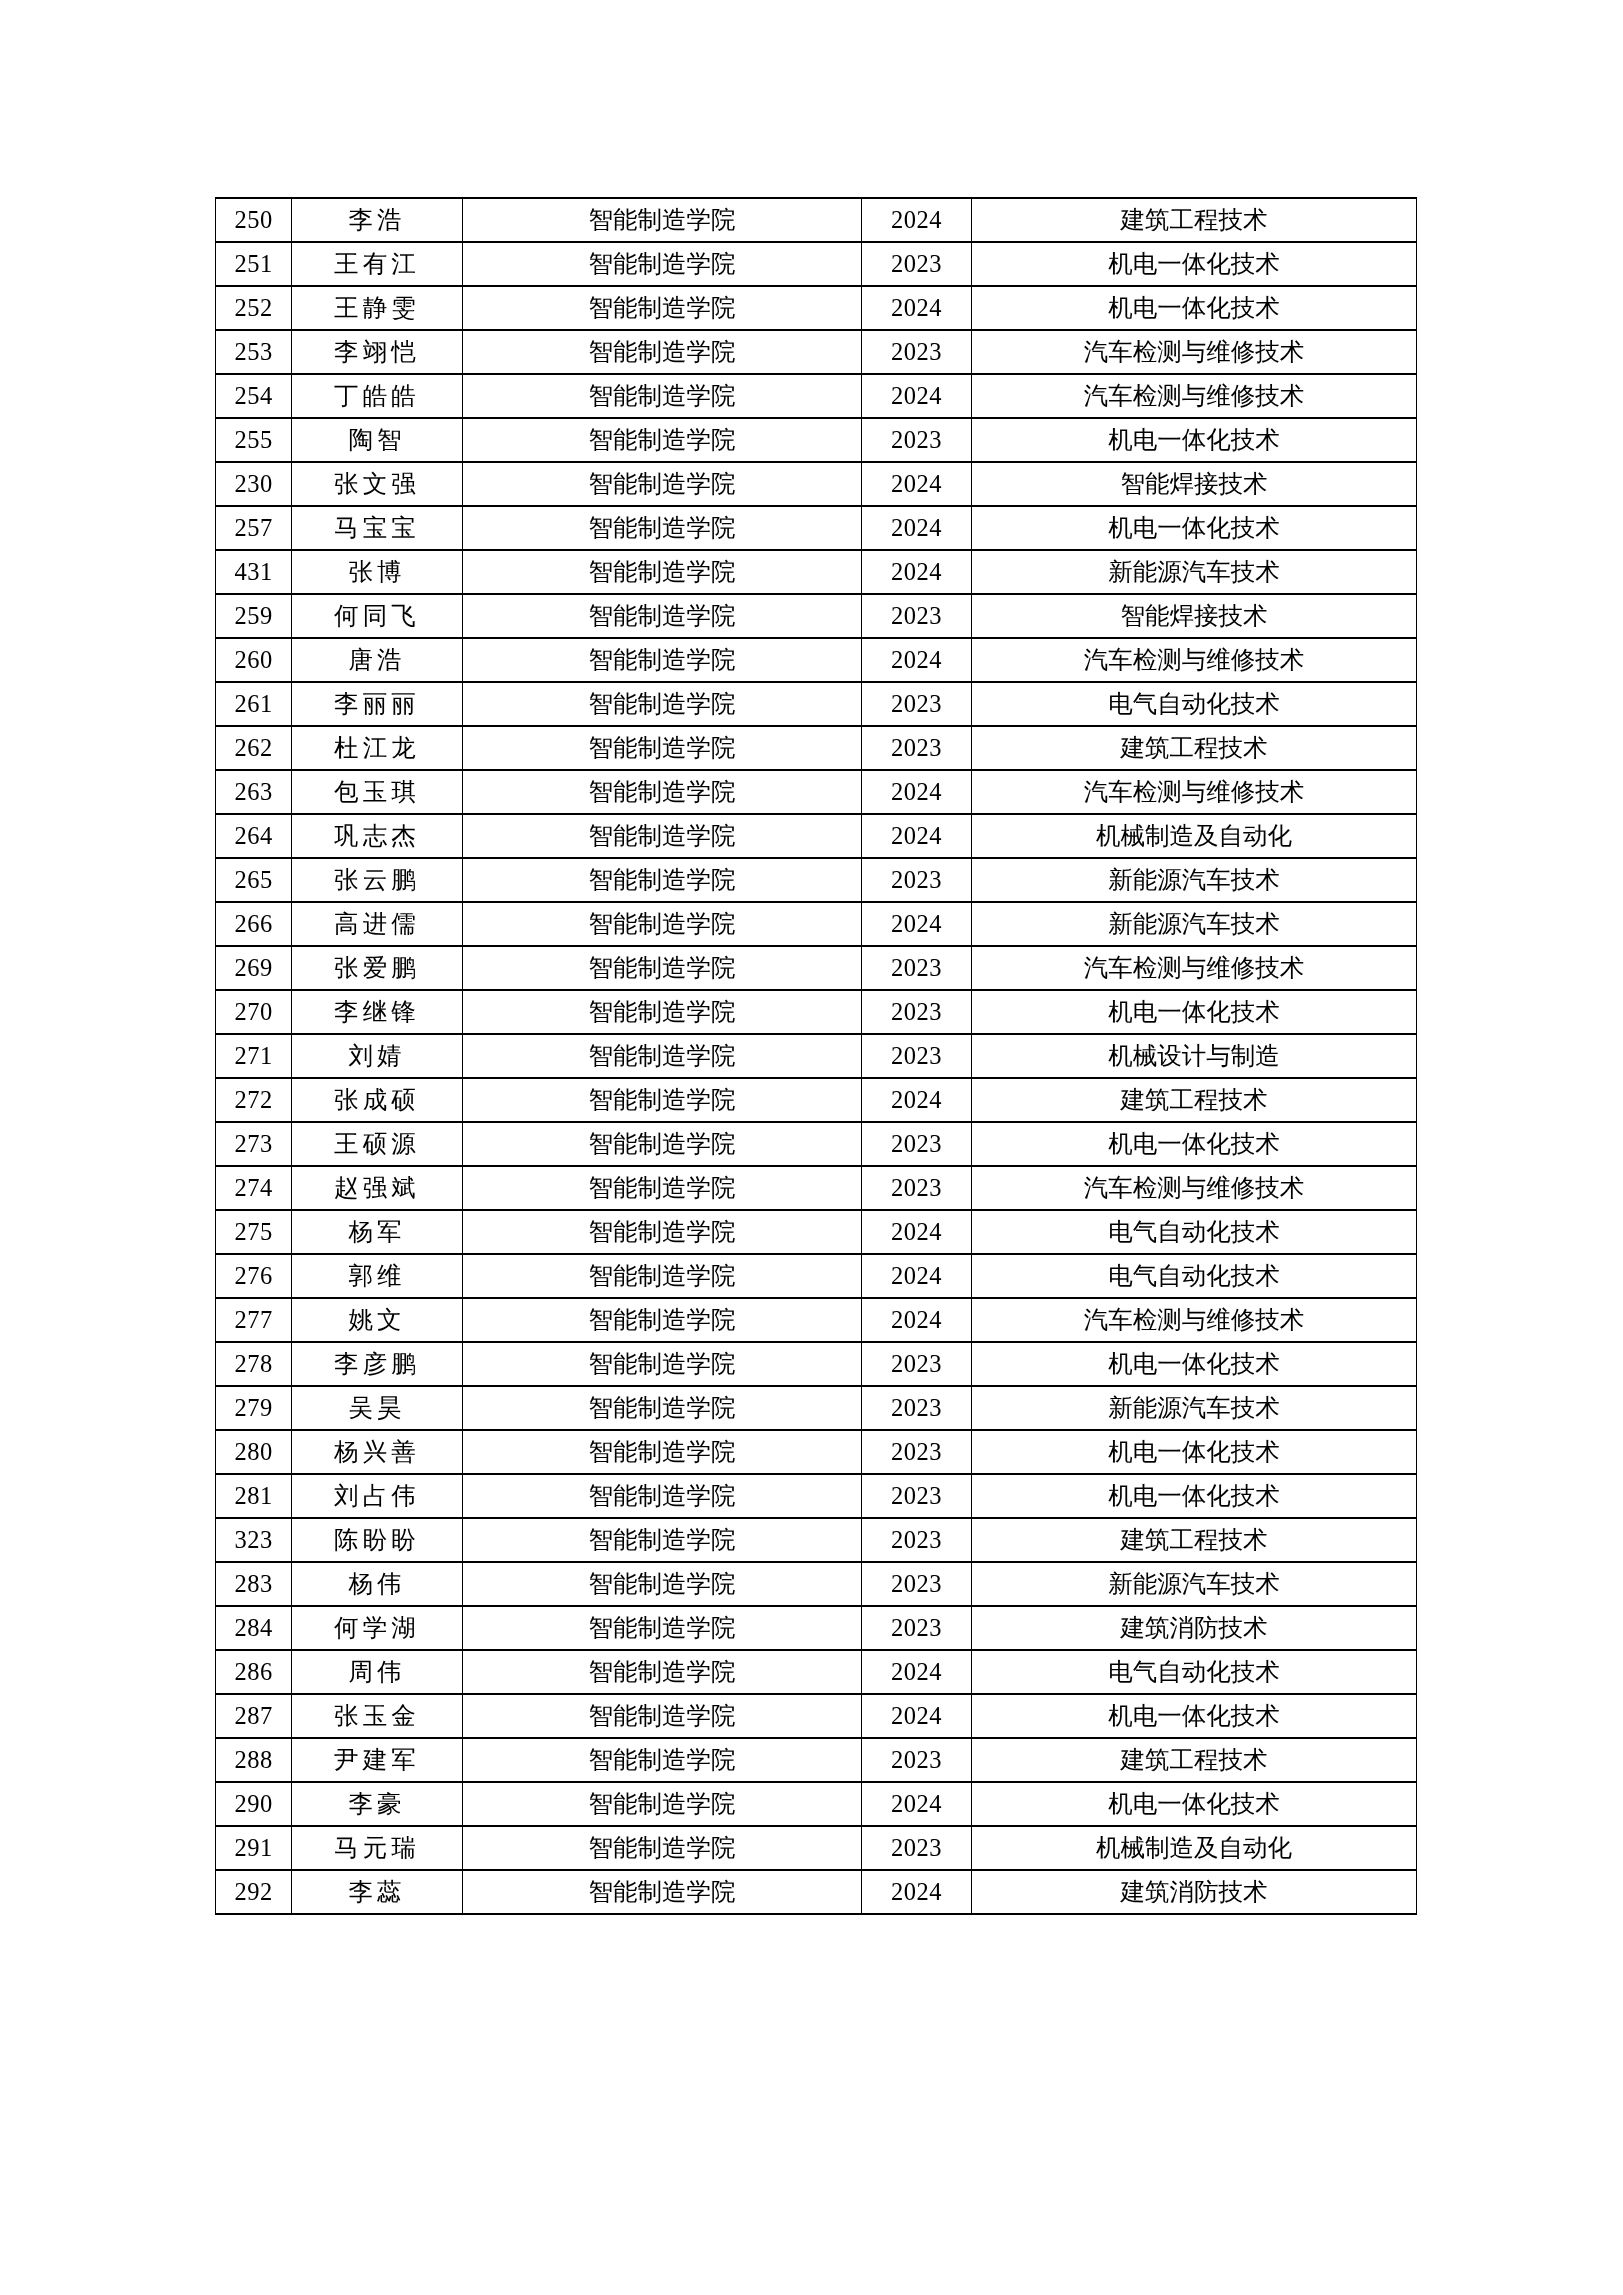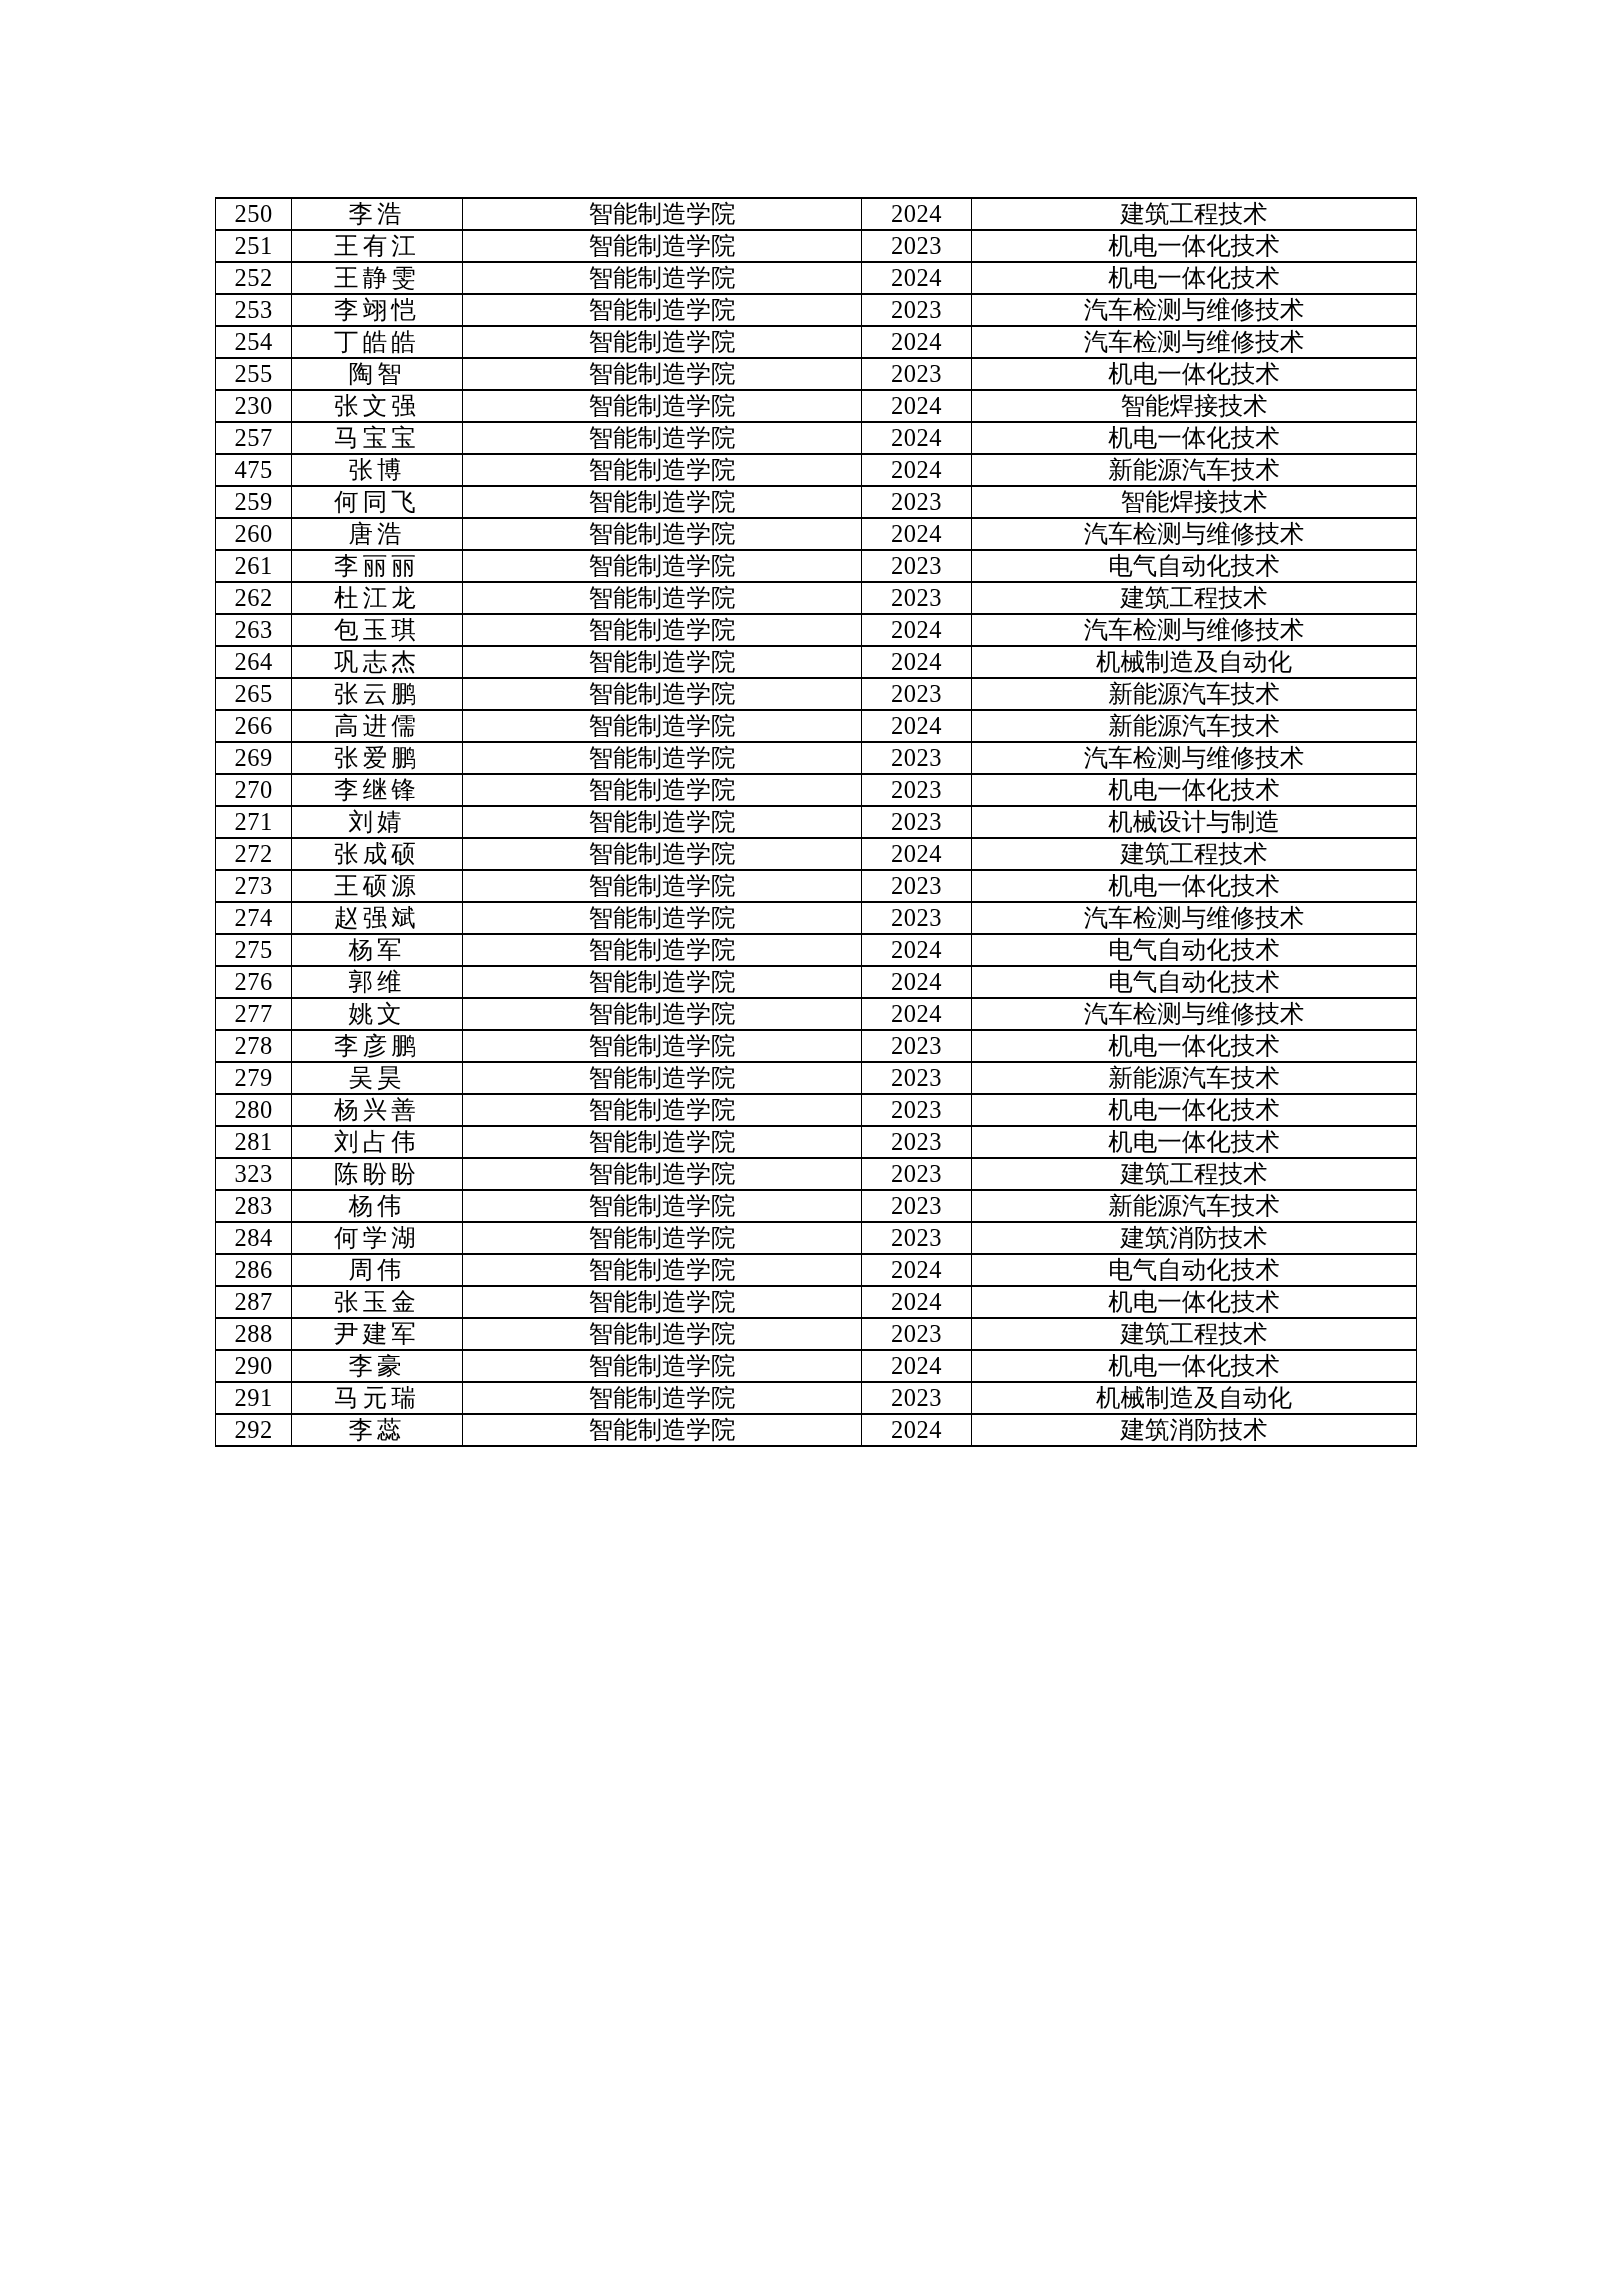--- a/index.html
+++ b/index.html
@@ -17,21 +17,21 @@
   }
   table.roster {
     position: absolute;
     left: 215px;
     top: 197px;
     width: 1201px;
     border-collapse: collapse;
     table-layout: fixed;
   }
   table.roster tr {
-    height: 32px;
+    height: 44px;
   }
   table.roster td {
     border-left: 1.5px solid #000000;
     border-right: 1.5px solid #000000;
     border-top: 2.6px solid #000000;
     border-bottom: 2.6px solid #000000;
     padding: 0;
     text-align: center;
     vertical-align: middle;
     font-size: 24.5px;
@@ -109,21 +109,21 @@
           <td class="major">智能焊接技术</td>
         </tr>
         <tr>
           <td class="num">257</td>
           <td class="name">马宝宝</td>
           <td class="college">智能制造学院</td>
           <td class="year">2024</td>
           <td class="major">机电一体化技术</td>
         </tr>
         <tr>
-          <td class="num">475</td>
+          <td class="num">431</td>
           <td class="name">张博</td>
           <td class="college">智能制造学院</td>
           <td class="year">2024</td>
           <td class="major">新能源汽车技术</td>
         </tr>
         <tr>
           <td class="num">259</td>
           <td class="name">何同飞</td>
           <td class="college">智能制造学院</td>
           <td class="year">2023</td>

